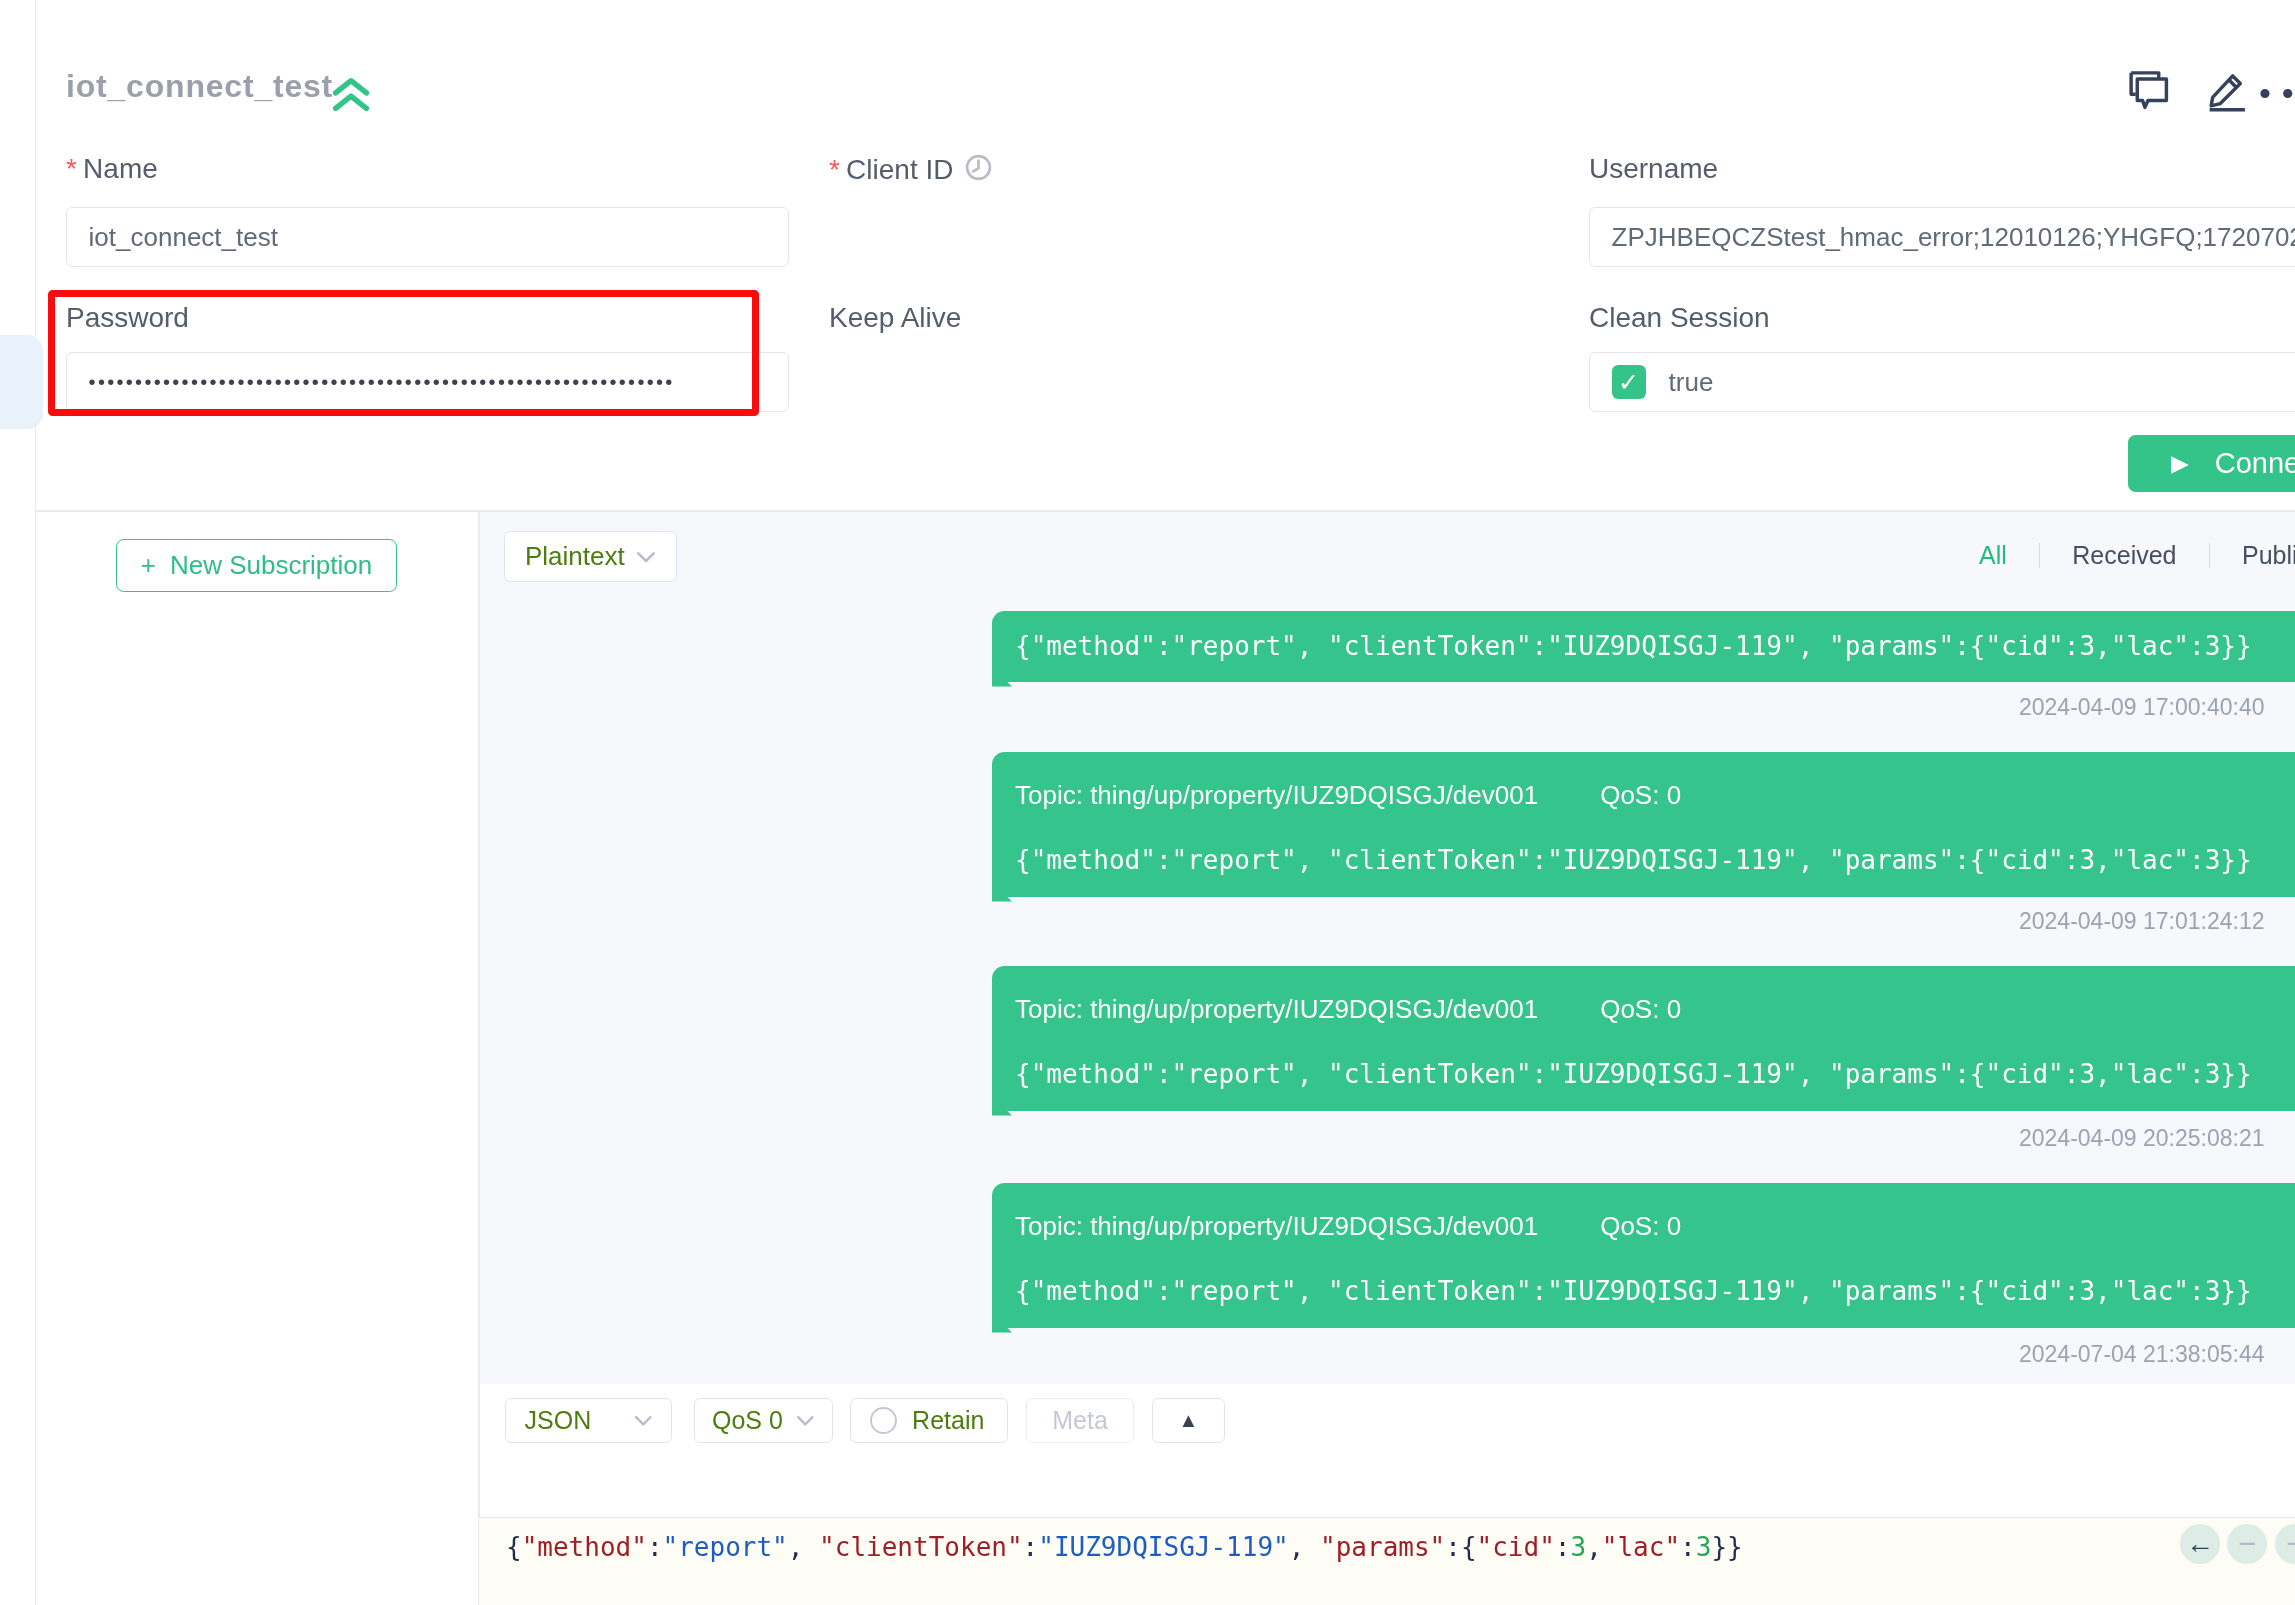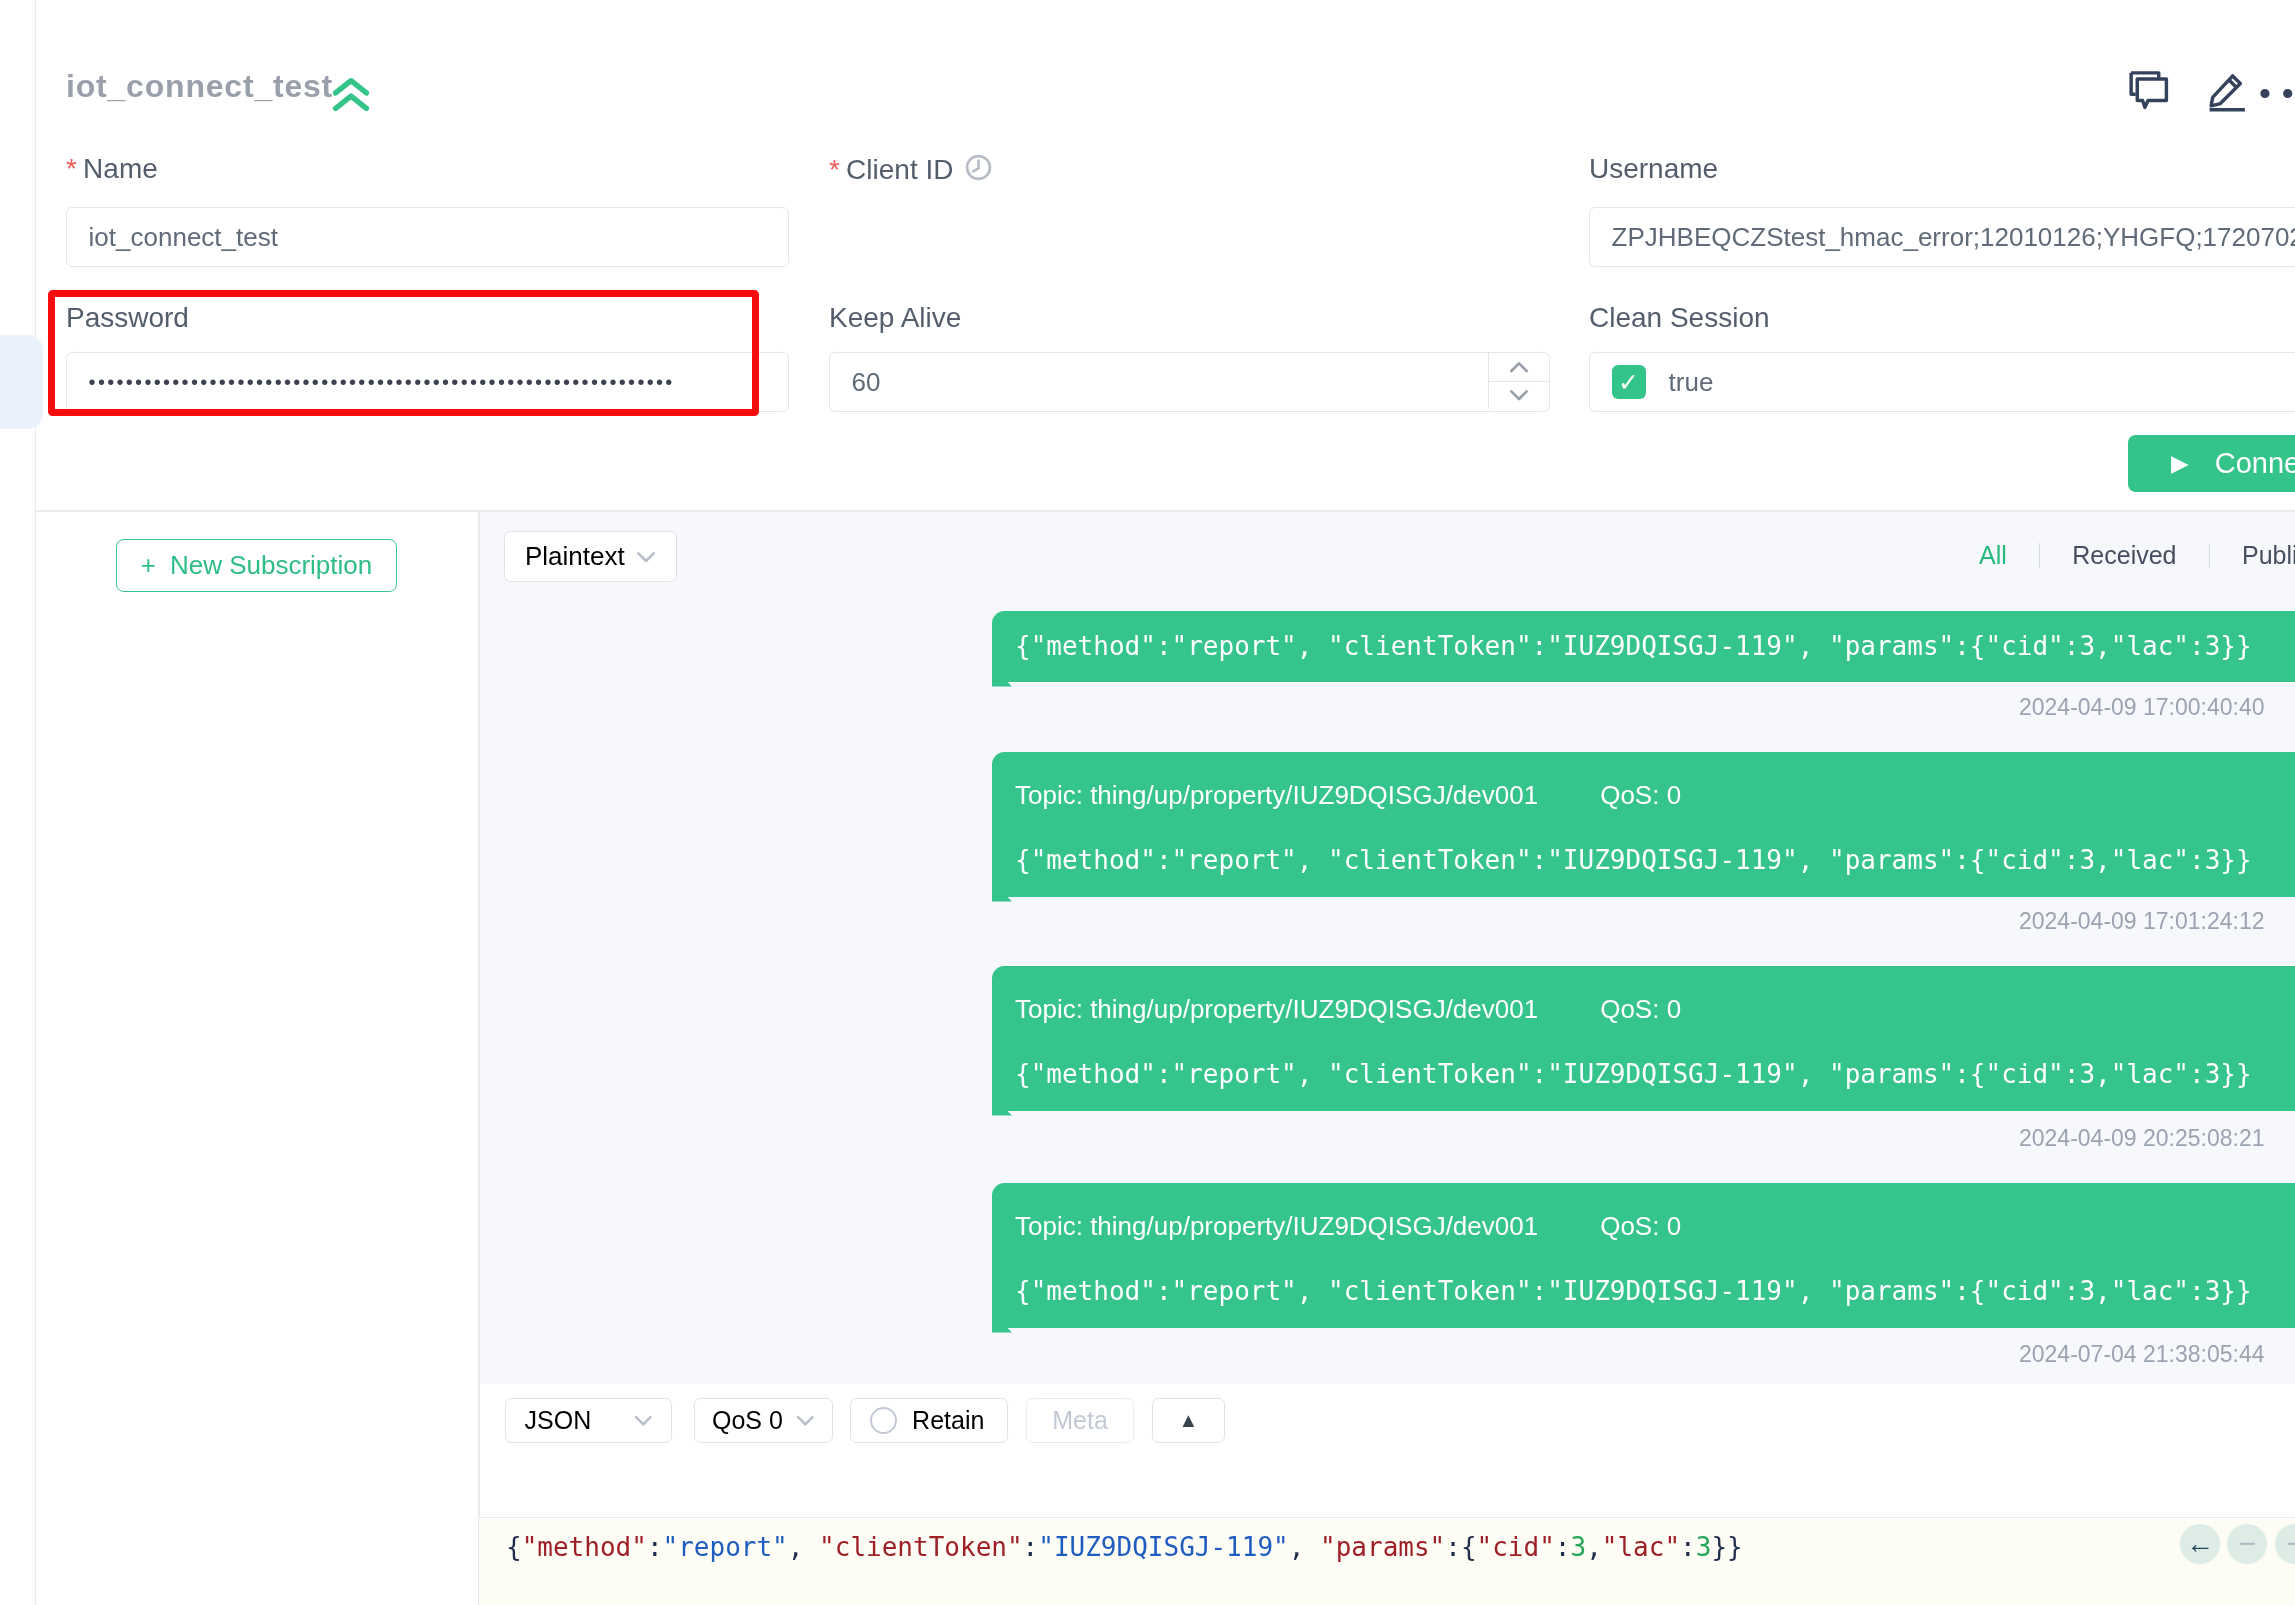--- a/index.html
+++ b/index.html
@@ -44,21 +44,21 @@
   
   .h-divider{left:35px;top:510px;width:2261px;height:1.5px;background:#e8eaef;}
   .v-divider{left:478px;top:510px;width:1.5px;height:1095px;background:#e8eaef;}
   .msg-area{left:479px;top:512px;width:1816px;height:872px;background:#f6f8fb;}
 
   .new-sub-btn{left:116px;top:539px;width:281px;height:53px;border:1.5px solid #34c388;border-radius:7.7px;
                color:#2dbd85;font-size:26px;display:flex;align-items:center;justify-content:center;gap:14px;
                background:#fff;box-sizing:border-box;cursor:pointer;}
 
   .select-btn{background:#fff;border:1.5px solid #e0e4ea;border-radius:6.2px;display:flex;align-items:center;
-              justify-content:space-between;box-sizing:border-box;font-size:26px;color:#000000;cursor:pointer;}
+              justify-content:space-between;box-sizing:border-box;font-size:26px;color:#4d7c0f;cursor:pointer;}
   .plaintext-select{left:504px;top:531px;width:173px;height:51px;padding:0 20px;}
   .chev{color:#b9bfca;font-size:20px;}
 
   .tabs{left:1979px;top:541px;display:flex;align-items:center;font-size:25px;color:#464f60;}
   .tabs .sep{width:1.5px;height:25px;background:#d9dde3;margin:0 32px;}
   .tab-active{color:#27b97e;}
   .tab{cursor:pointer;white-space:nowrap;}
 
   
   .bubble{left:992px;width:1330px;background:#35c48c;border-radius:12.4px;color:#fff;box-sizing:border-box;padding:0 23px;}
@@ -135,35 +135,20 @@
   <div class="abs input" style="left:1589px;top:207px;width:738px;">
       <span>ZPJHBEQCZStest_hmac_error;12010126;YHGFQ;1720702872</span>
     </div>
 
   <div class="abs f-label" style="left:66px;top:302px;"><span>Password</span></div>
   <div class="abs input" style="left:66px;top:352px;width:723px;">
       <span class="pw-dots">•••••••••••••••••••••••••••••••••••••••••••••••••••••••••••••••</span>
     </div>
 
   <div class="abs f-label" style="left:829px;top:302px;"><span>Keep Alive</span></div>
-  <div class="abs input" style="left:829px;top:352px;width:721px;">
-      <span>60</span>
-    <div class="stepper">
-      <div>
-          <svg width="20" height="12.4" viewBox="0 0 26 16">
-            <polyline points="3,13 13,3 23,13" fill="none" stroke="#99a0ac" stroke-width="3.5" stroke-linecap="round" stroke-linejoin="round"></polyline>
-          </svg>
-        </div>
-      <div>
-          <svg width="20" height="12.4" viewBox="0 0 26 16">
-            <polyline points="3,3 13,13 23,3" fill="none" stroke="#99a0ac" stroke-width="3.5" stroke-linecap="round" stroke-linejoin="round"></polyline>
-          </svg>
-        </div>
-    </div>
-  </div>
 
   <div class="abs f-label" style="left:1589px;top:302px;"><span>Clean Session</span></div>
   <div class="abs input" style="left:1589px;top:352px;width:738px;gap:23px;">
     <span class="checkbox">✓</span>
     <span>true</span>
   </div>
 
   <div class="abs red-rect"></div>
 
   <div class="abs connect-btn">

